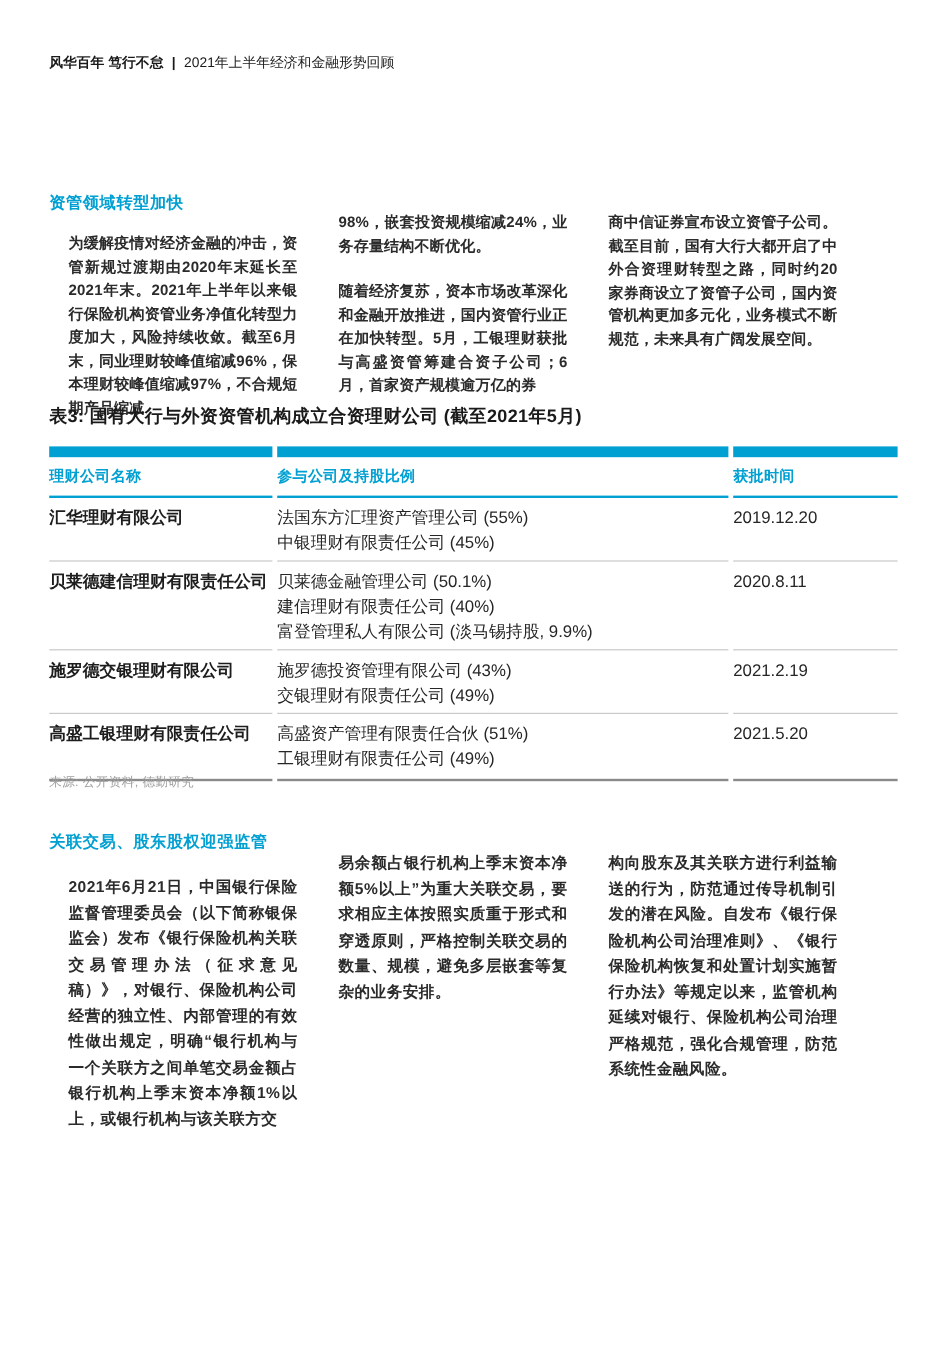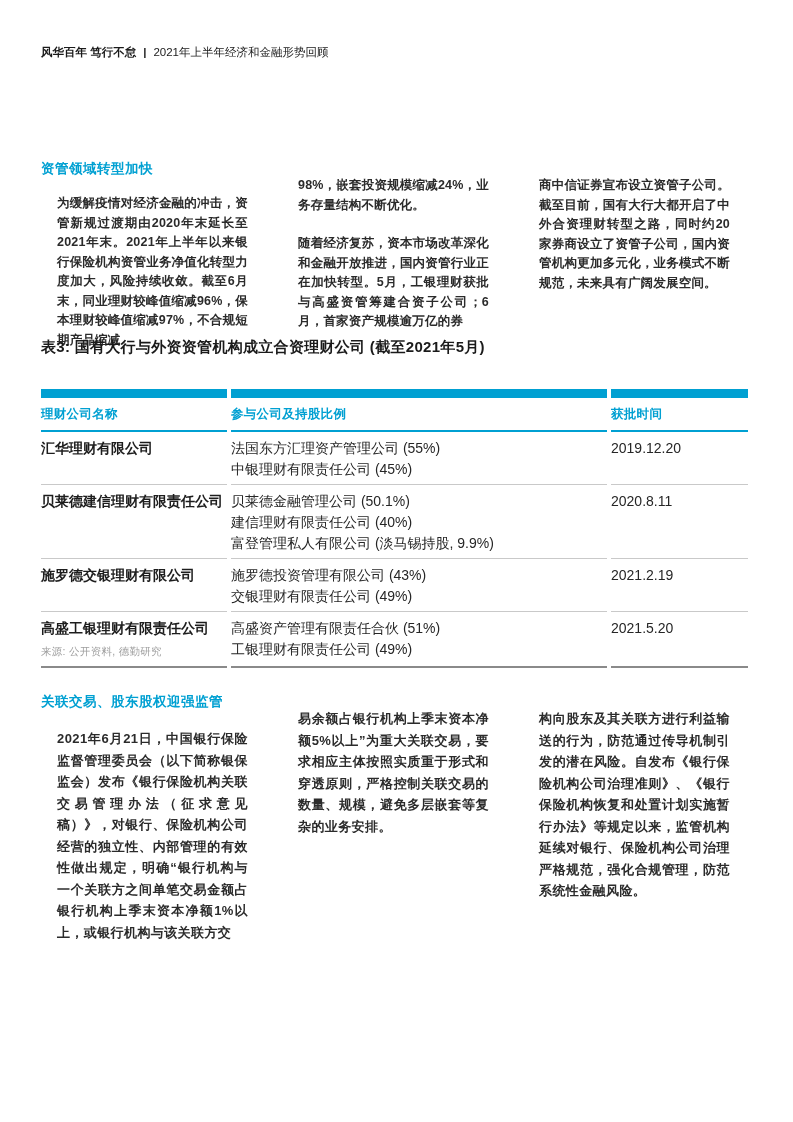--- a/index.html
+++ b/index.html
@@ -27,21 +27,21 @@
   .doc-header .brand { font-weight: bold; }
   .doc-header .divider { font-weight: bold; margin: 0 7px; }
 
   
   .sec {
     position: absolute;
     left: 41px;
     width: 707px;
     display: grid;
     grid-template-columns: repeat(3, 223px);
-    column-gap: 18px;
+    column-gap: 2px;
   }
   .sec1 { top: 160px; font-size: 12.5px; line-height: 19.5px; letter-spacing: 0.2px; }
   .sec2 { top: 692px; font-size: 13px;   line-height: 21.5px; letter-spacing: 0.4px; }
   .sec .col { text-align: justify; }
   .sec p { margin: 16px; font-weight: bold; }
   .sec .col p + p { margin-top: 19px; }
   .sec-heading {
     margin: 0 0 8px 0;
     font-size: 13.5px;
     line-height: 18px;
@@ -57,21 +57,21 @@
     position: absolute;
     left: 41px; top: 338px;
     margin: 0;
     font-size: 15px;
     font-weight: bold;
     color: #1a1a1a;
     letter-spacing: 0.3px;
   }
   .tbl {
     position: absolute;
-    left: 41px; top: 389px;
+    left: 41px; top: 372px;
     width: 707px;
   }
   .trow {
     display: grid;
     grid-template-columns: 186px 376px 137px;
     column-gap: 4px;
   }
   .bar-row .bar { height: 9px; background: var(--accent, #00A0D2); }
   .head-row .th {
     padding: 8px 0 7px 0;

